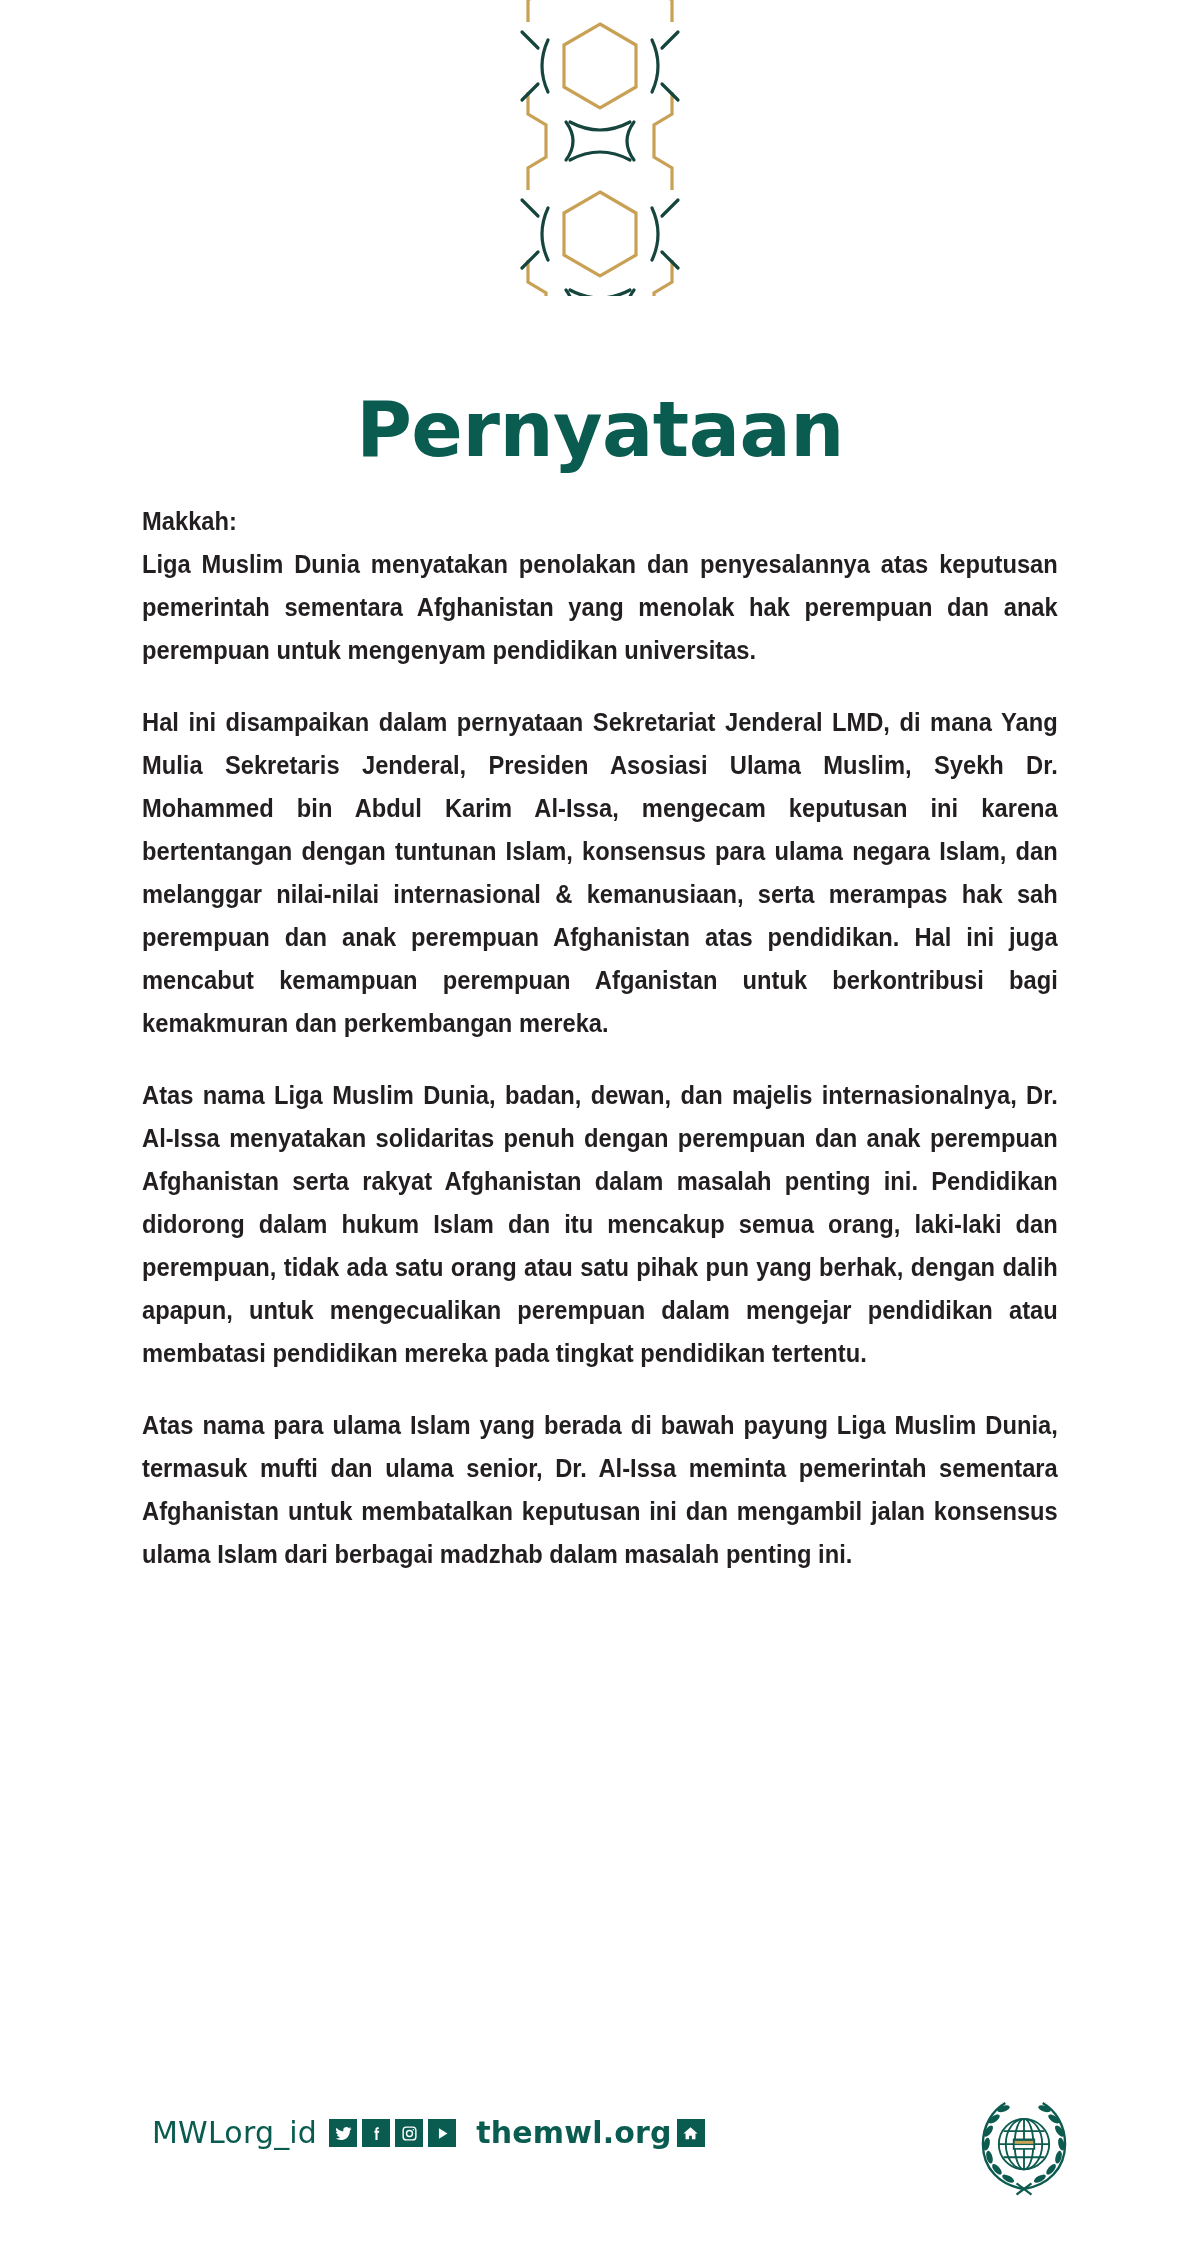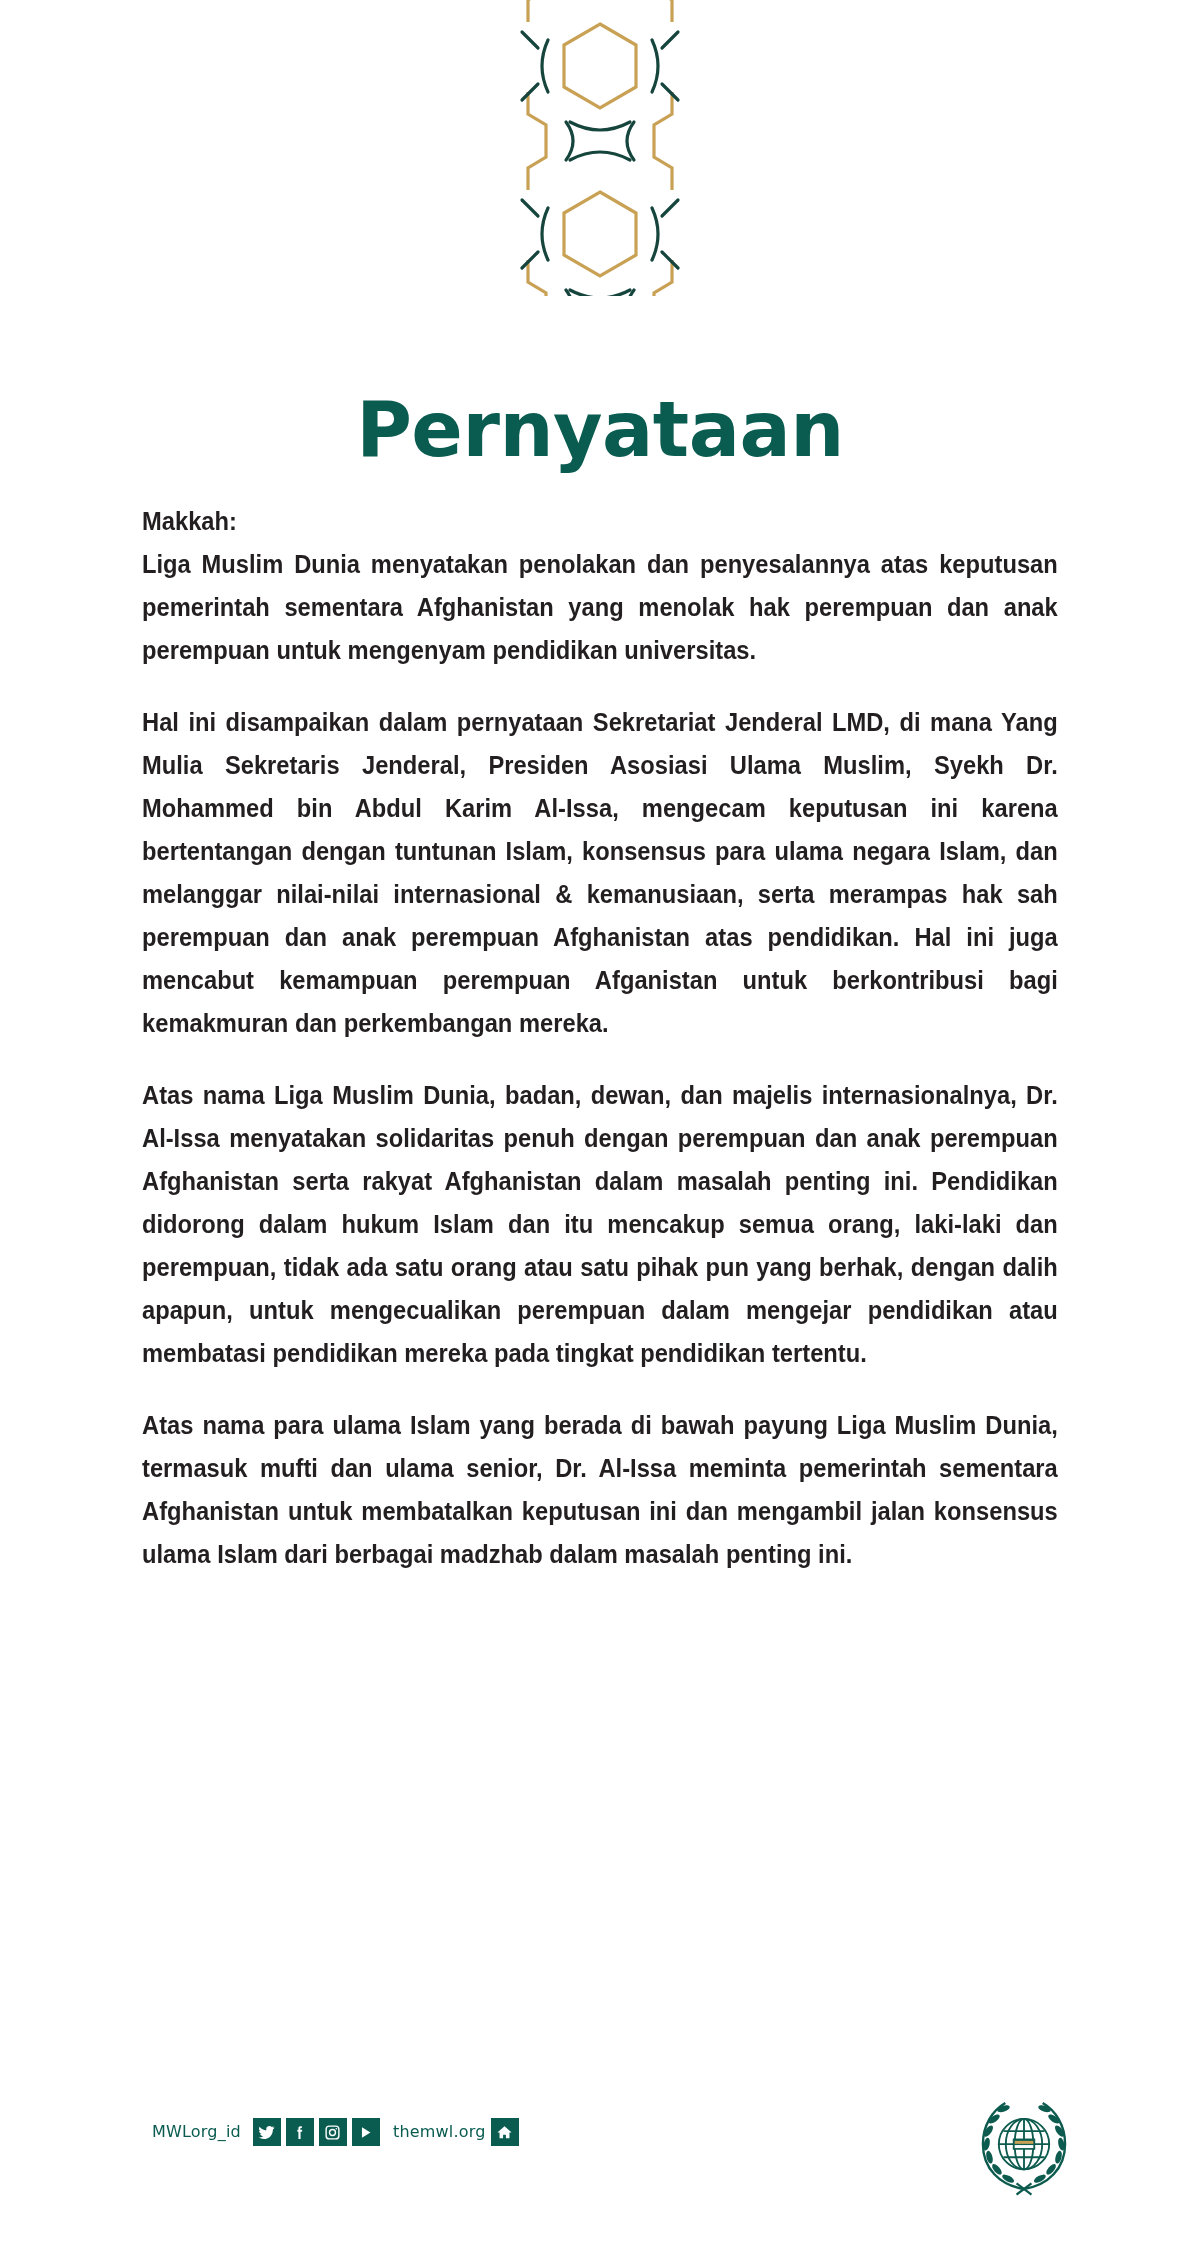--- a/index.html
+++ b/index.html
@@ -78,38 +78,38 @@
   #social-strip {
     position: absolute;
     left: 152px;
     top: 28px;
     display: flex;
     align-items: center;
     gap: 0;
   }
   .handle {
     color: #0a5c50;
-    font-size: 16px;
+    font-size: 30px;
     font-weight: normal;
     letter-spacing: 0.2px;
     font-family: "DejaVu Sans", sans-serif;
     line-height: 1;
   }
   .icon-chip {
     width: 28px;
     height: 28px;
     background: #0a5c50;
     display: inline-flex;
     align-items: center;
     justify-content: center;
     margin-left: 5px;
   }
   .icon-chip:first-of-type { margin-left: 12px; }
   .icon-chip svg { display: block; }
-  .gap-before { margin-left: 13px; }
+  .gap-before { margin-left: 20px; font-weight: bold; }
 
   
   #logo-block {
     position: absolute;
     right: 120px;
     top: 0px;
     display: flex;
     align-items: center;
     gap: 18px;
   }

